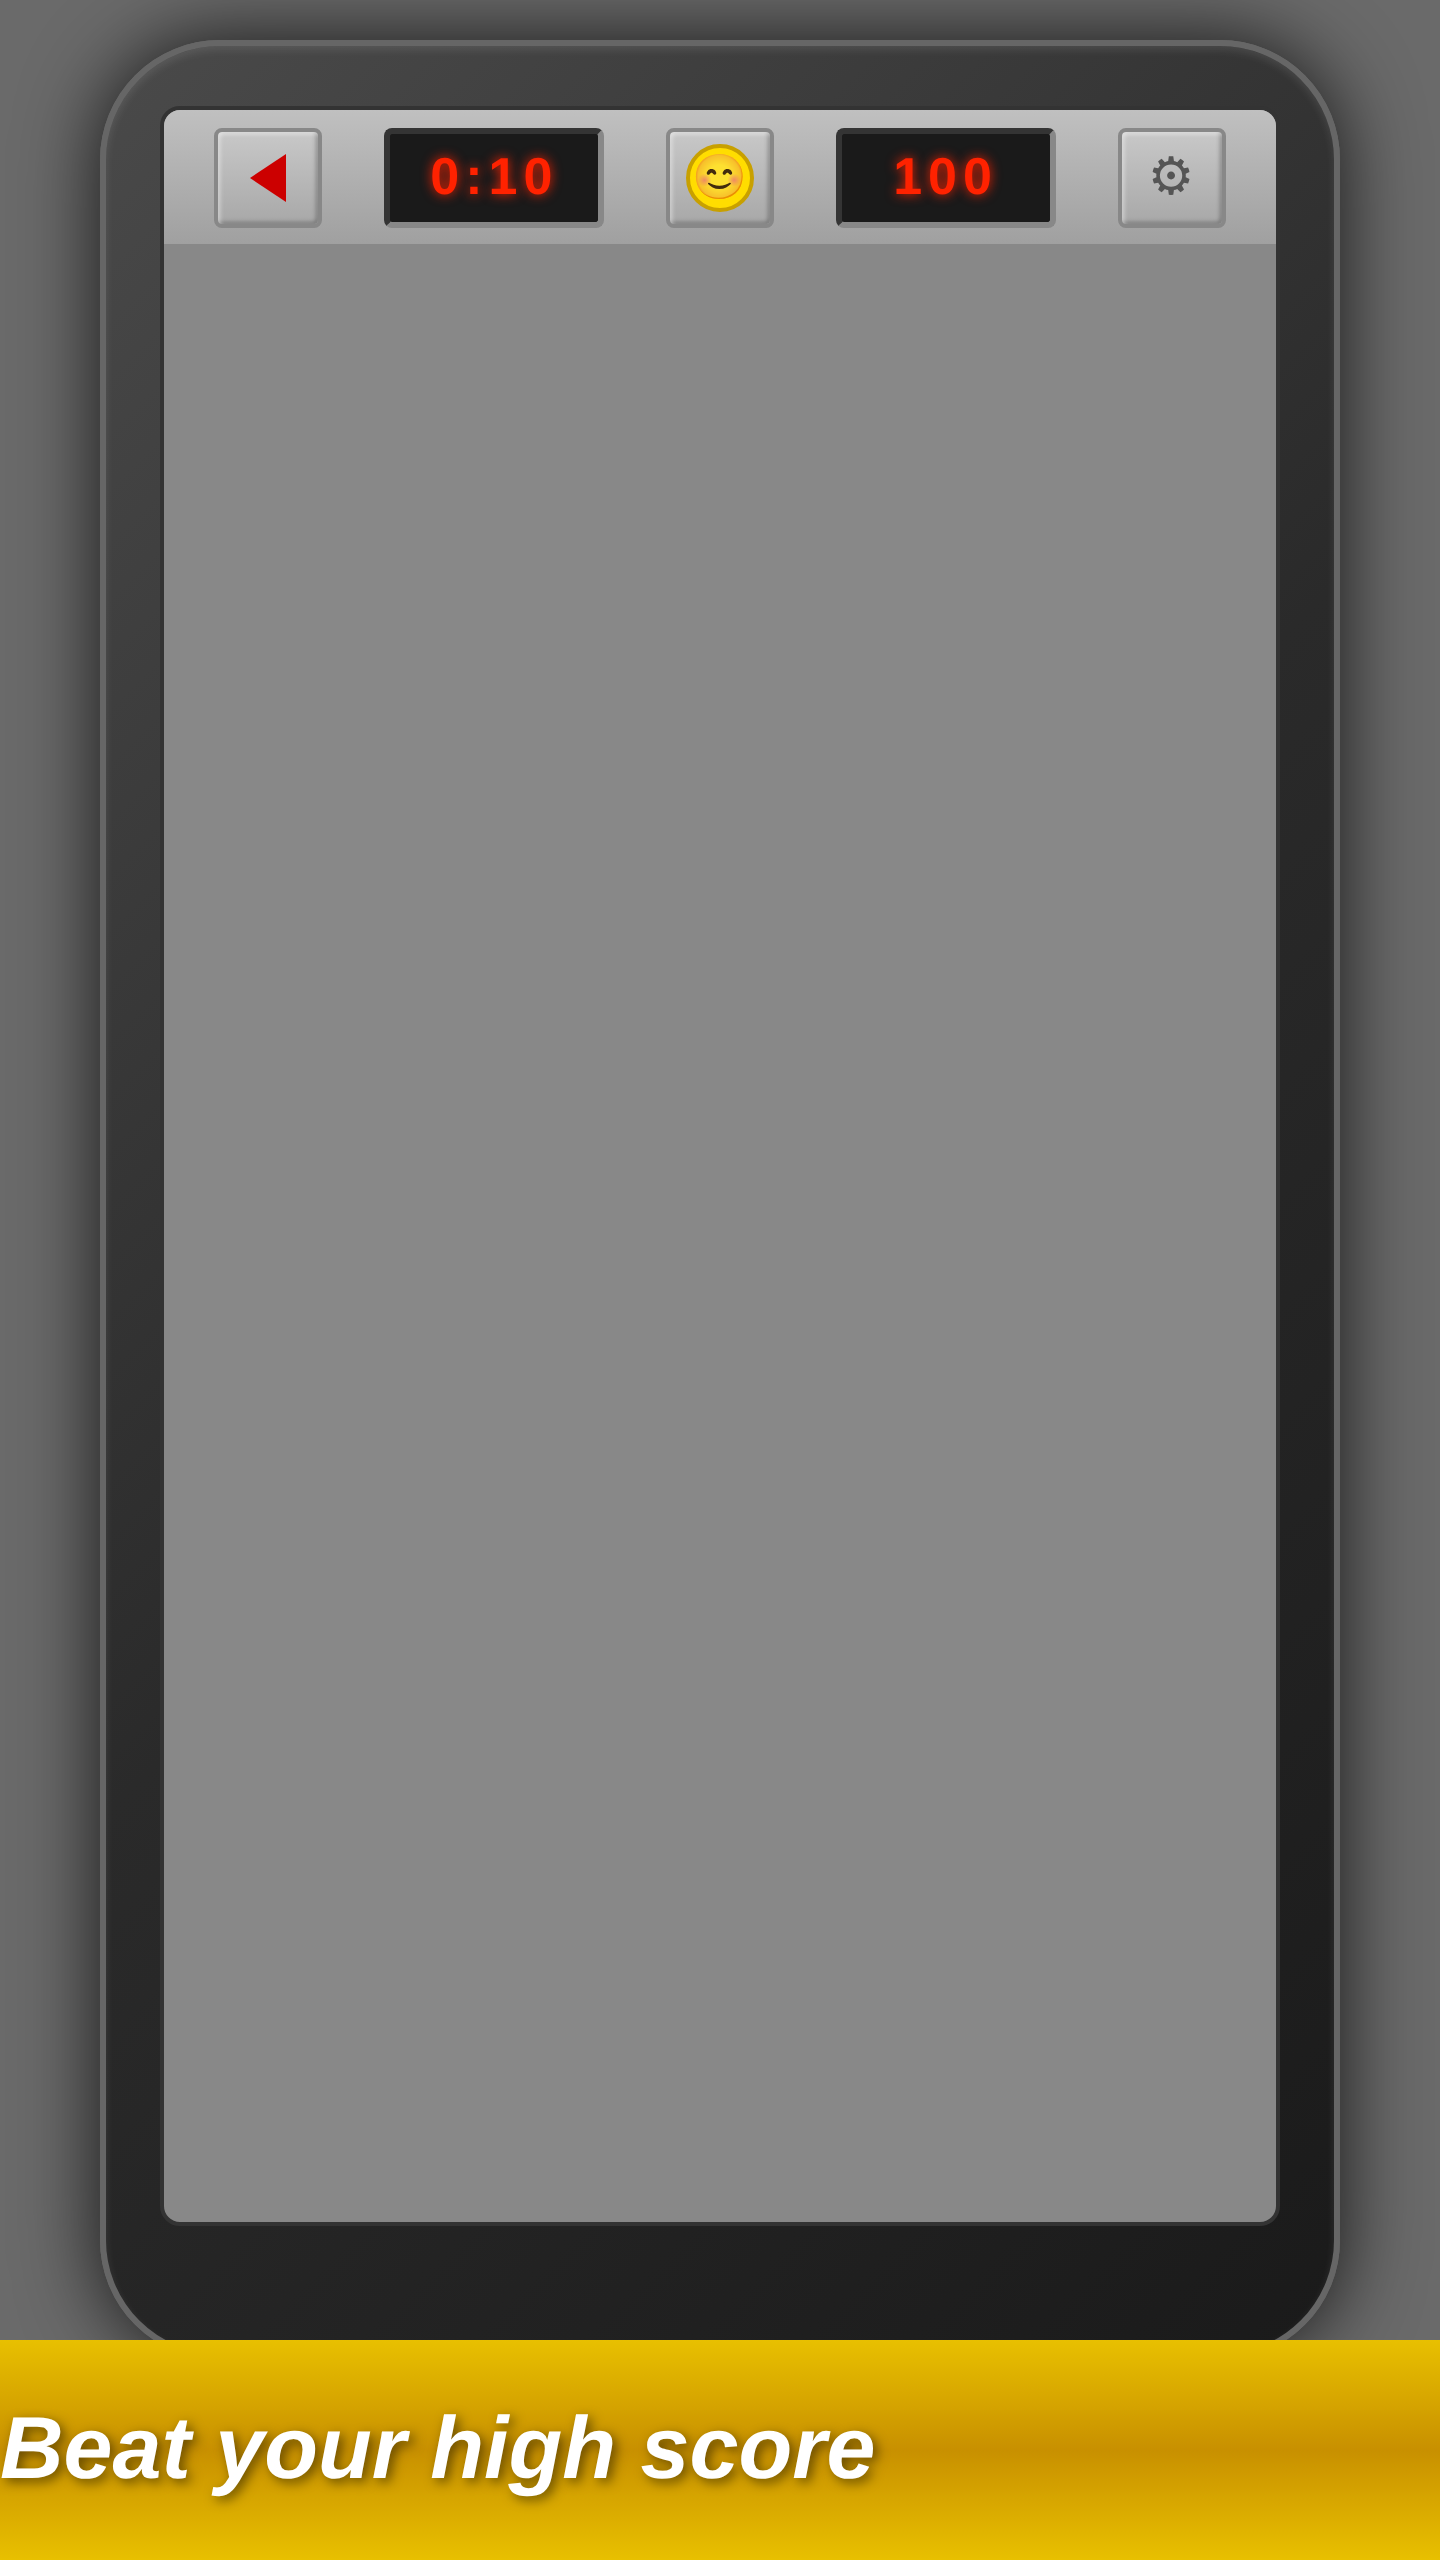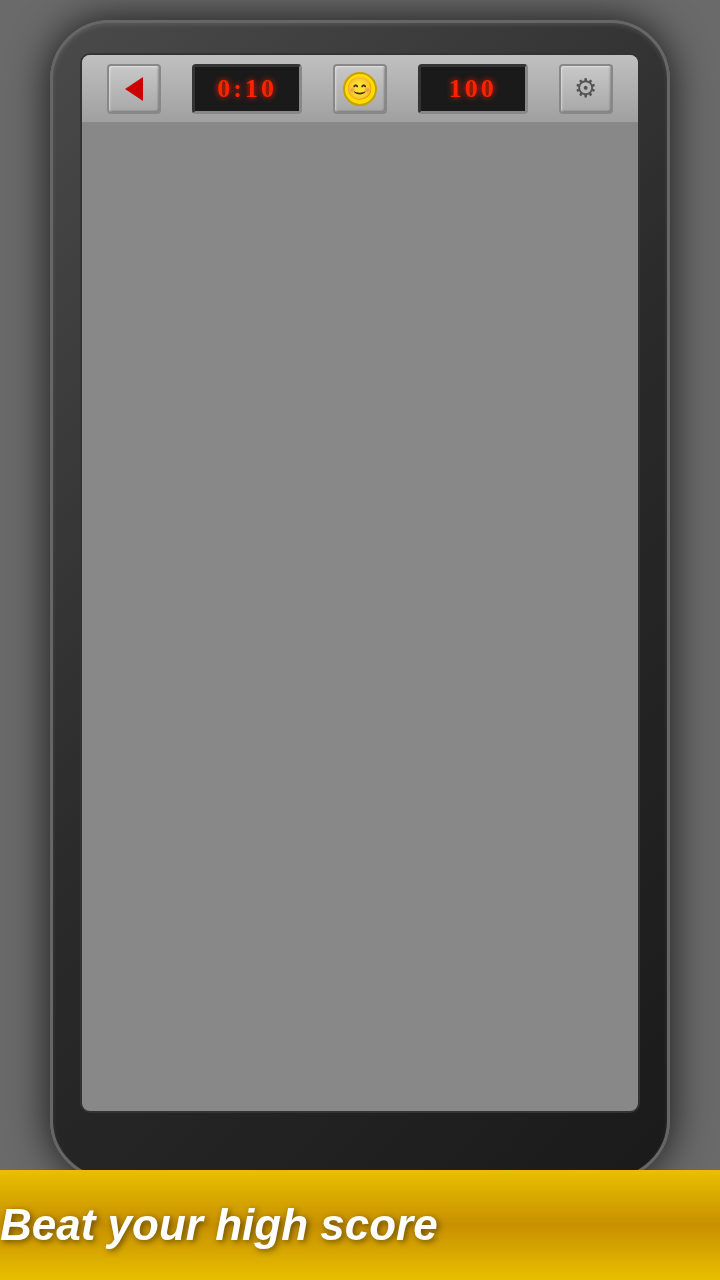--- a/index.html
+++ b/index.html
@@ -69,21 +69,21 @@
 
     .display-box {
       width: 110px;
       height: 50px;
       background: #1a1a1a;
       border: 3px inset #888;
       border-radius: 4px;
       display: flex;
       align-items: center;
       justify-content: center;
-      font-family: Liberation Serif, serif;
+      font-family: Liberation Sans, sans-serif;
       font-size: 26px;
       font-weight: bold;
       color: #ff2200;
       letter-spacing: 3px;
       text-shadow: 0 0 6px #ff2200;
     }
 
     
     .game-area {
       width: 100%;

